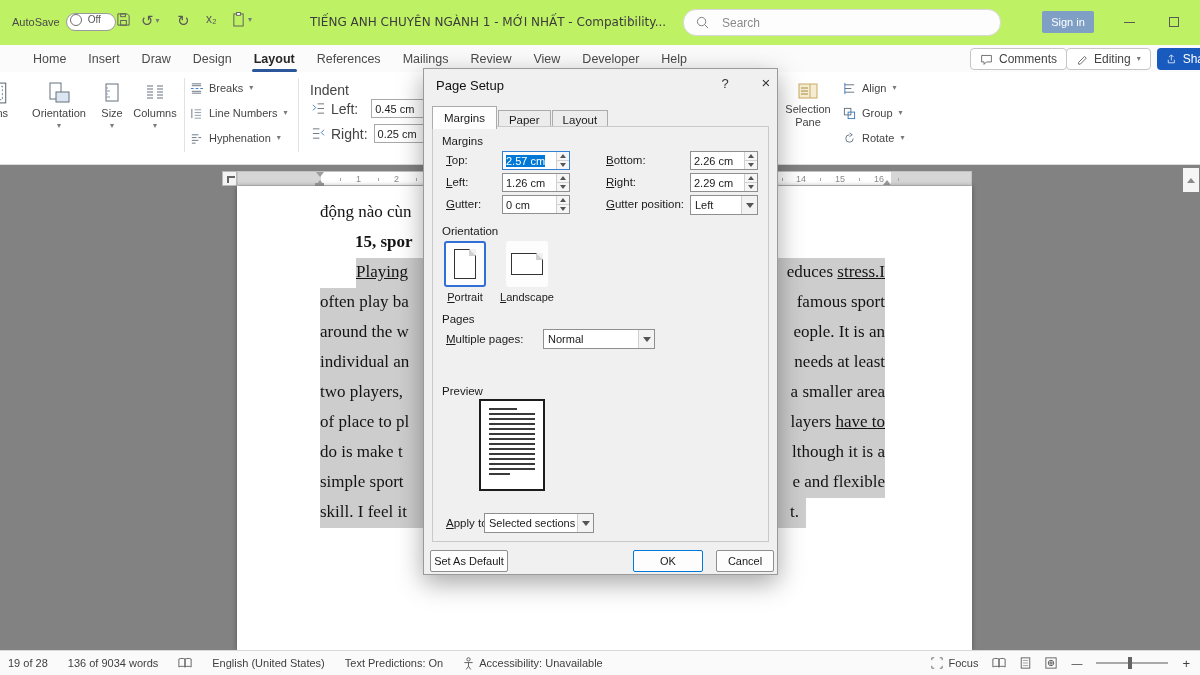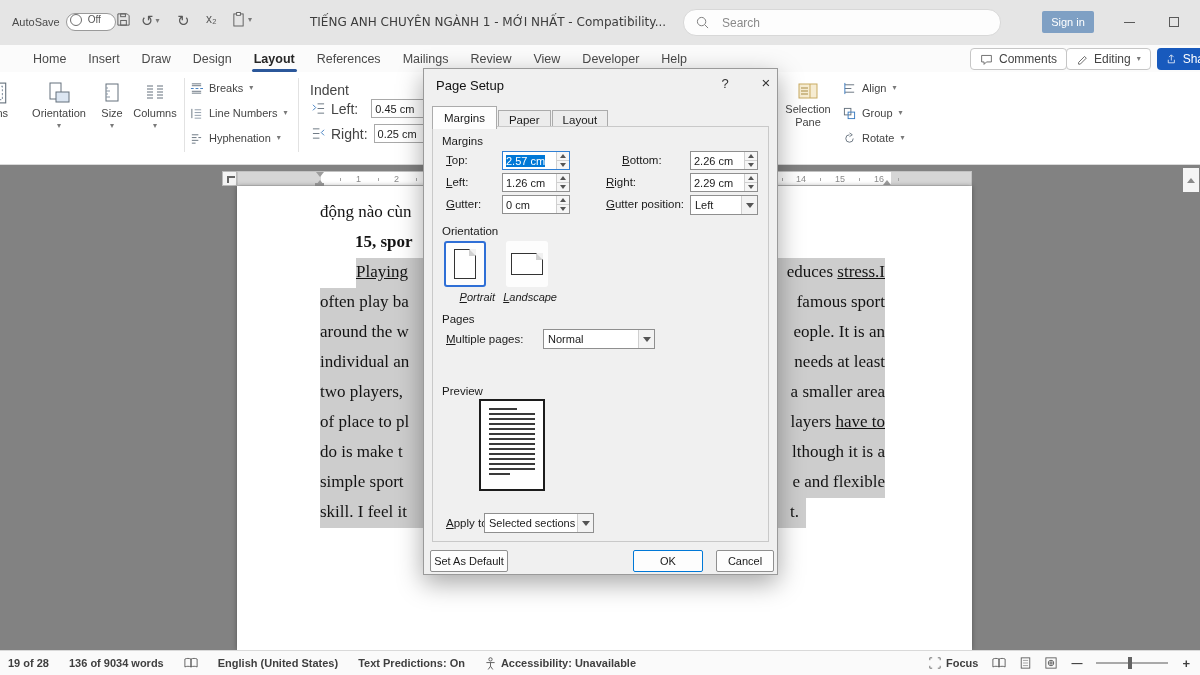--- a/index.html
+++ b/index.html
@@ -3,21 +3,21 @@
 <meta charset="utf-8">
 <style>
   *{margin:0;padding:0;box-sizing:border-box;}
   html,body{width:1200px;height:675px;}
   body{font-family:"Liberation Sans","DejaVu Sans",sans-serif;background:#fff;position:relative;overflow:hidden;color:#3b3b3b;}
   .abs{position:absolute;}
   svg{display:block;}
   i{font-style:normal;}
 
   
-  .titlebar{position:absolute;top:0;left:0;right:0;height:45px;background:#e5e5e5;}
+  .titlebar{position:absolute;top:0;left:0;right:0;height:45px;background:#bef264;}
   .autosave{position:absolute;left:12px;top:13px;display:flex;align-items:center;gap:6px;font-size:11px;color:#4a4a4a;}
   .toggle{width:50px;height:18px;border:1px solid #9a9a9a;border-radius:9px;background:#fff;position:relative;display:flex;align-items:flex-start;}
   .knob{width:12px;height:12px;border-radius:50%;border:1px solid #6e6e6e;background:#fff;margin-left:3px;}
   .toggle .state{font-size:10px;color:#555;margin-left:6px;}
   .qat{position:absolute;top:12px;display:flex;align-items:center;color:#5a5a5a;}
   .glyph{font-size:15px;color:#5a5a5a;}
   .chev{font-size:8px;color:#7a7a7a;line-height:1;}
   .doc-title{position:absolute;left:310px;top:15px;font-size:12px;color:#3c3c3c;font-family:"DejaVu Sans",sans-serif;max-width:330px;white-space:nowrap;}
   .title-chev{position:absolute;left:628px;top:16px;}
   .searchbox{position:absolute;left:683px;top:9px;width:318px;height:27px;border:1px solid #d8d8d8;border-radius:13px;background:#fdfdfd;display:flex;align-items:center;padding-left:12px;gap:13px;}
@@ -83,34 +83,34 @@
   .spin{position:absolute;right:0;top:0;bottom:0;width:13px;border-left:1px solid #d0d0d0;display:flex;flex-direction:column;}
   .spin div{flex:1;display:flex;align-items:center;justify-content:center;background:#f6f6f6;}
   .spin div+div{border-top:1px solid #d0d0d0;}
   .tri-up{width:0;height:0;border:3px solid transparent;border-bottom:4px solid #555;margin-top:-3px;}
   .tri-dn{width:0;height:0;border:3px solid transparent;border-top:4px solid #555;margin-bottom:-3px;}
   .combo{position:absolute;height:20px;background:#fff;border:1px solid #8f8f8f;font-size:11px;display:flex;align-items:center;padding-left:4px;}
   .combo .arrowbox{position:absolute;right:0;top:0;bottom:0;width:16px;background:#f3f3f3;border-left:1px solid #cfcfcf;display:flex;align-items:center;justify-content:center;}
   .combo .arrowbox::after{content:"";width:0;height:0;border:4px solid transparent;border-top:5px solid #555;margin-top:4px;}
   .orient-tile{position:absolute;width:42px;height:46px;display:flex;align-items:center;justify-content:center;background:#fdfdfd;border:2px solid transparent;border-radius:3px;}
   .orient-tile.selected{border-color:#2f6fd6;}
-  .orient-label{position:absolute;font-size:11px;text-align:right;width:60px;display:inline-block;font-style:italic;}
+  .orient-label{position:absolute;font-size:11px;text-align:center;width:60px;display:inline-block;}
   .pagepic{border:1.5px solid #333;background:#fff;position:relative;}
   .fold{position:absolute;right:-1px;top:-1px;width:0;height:0;border-top:7px solid #f0f0f0;border-left:7px solid transparent;}
   .fold::after{content:"";position:absolute;left:-7px;top:-7px;width:0;height:0;border-bottom:7px solid #777;border-right:7px solid transparent;opacity:.35;}
   .preview-page{position:absolute;left:55px;top:330px;width:66px;height:92px;border:2px solid #1c1c1c;background:#fff;padding:7px 8px 0;}
   .pline{height:2px;background:#3a3a3a;margin-bottom:3px;}
   .dbtn{position:absolute;height:22px;background:#fdfdfd;border:1px solid #8f8f8f;border-radius:2px;font-size:11px;color:#1a1a1a;display:flex;align-items:center;justify-content:center;}
   .dbtn.default{border:1px solid #0078d7;}
 
   
   .statusbar{position:absolute;left:0;right:0;top:650px;height:25px;background:#fafafa;border-top:1px solid #d9d9d9;display:flex;align-items:center;font-size:11px;color:#3f3f3f;}
   .sb-left{display:flex;align-items:center;gap:20px;padding-left:8px;}
   .sb-right{position:absolute;right:10px;top:0;bottom:0;display:flex;align-items:center;gap:14px;}
-  .sb-item{display:flex;align-items:center;gap:5px;font-weight:bold;}
+  .sb-item{display:flex;align-items:center;gap:5px;}
   .zslider{width:72px;height:2px;background:#a9a9a9;position:relative;}
   .zthumb{position:absolute;left:32px;top:-5px;width:4px;height:12px;background:#636363;}
 </style>
 </head>
 <body>
 
 <div class="titlebar">
   <div class="autosave">
     <span>AutoSave</span>
     <span class="toggle">
@@ -411,21 +411,21 @@
     <span class="sel">2.57 cm</span>
     <div class="spin">
         <div>
           <span class="tri-up"></span>
         </div>
         <div>
           <span class="tri-dn"></span>
         </div>
       </div>
   </div>
-  <span class="flabel acck" style="left:198px;top:85px">Bottom:</span>
+  <span class="flabel acck" style="left:182px;top:85px">Bottom:</span>
   <div class="tbox" style="left:266px;top:82px">
     <span>2.26 cm</span>
     <div class="spin">
         <div>
           <span class="tri-up"></span>
         </div>
         <div>
           <span class="tri-dn"></span>
         </div>
       </div>

